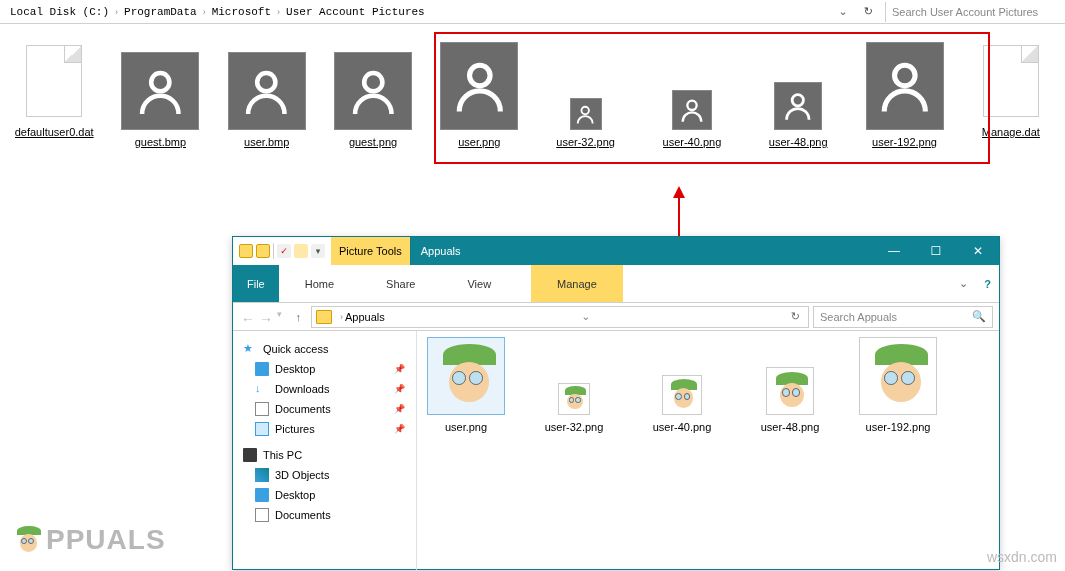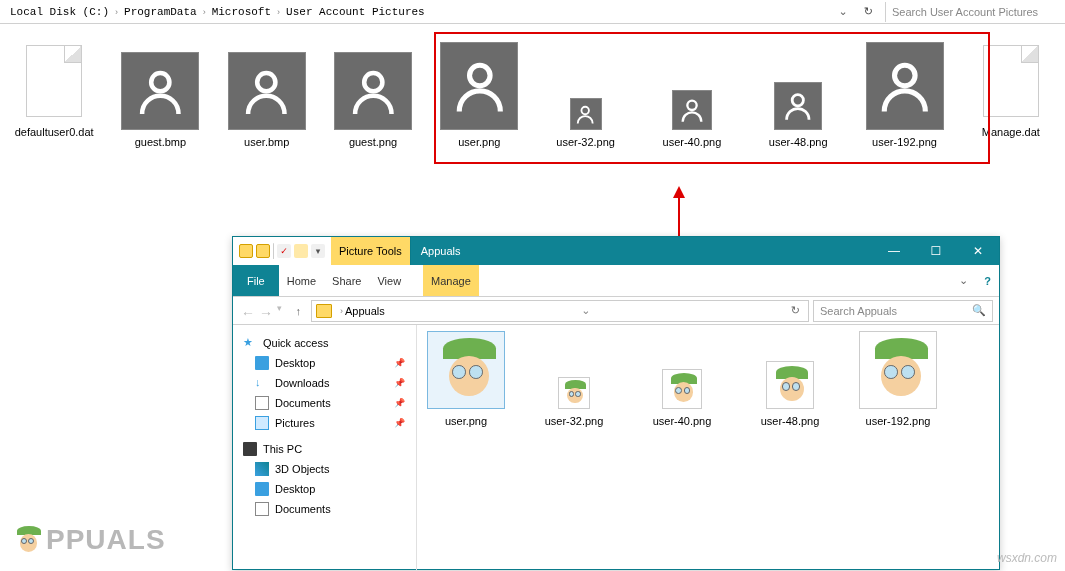--- a/index.html
+++ b/index.html
@@ -10,21 +10,21 @@
 .addr-path { display: flex; align-items: center; flex: 1; padding: 0 6px; }
 .addr-seg { padding: 2px 4px; cursor: default; font-family: Liberation Mono, monospace; }
 .addr-chev { color: #888; padding: 0 2px; font-size: 9px; }
 .addr-right { display: flex; align-items: center; gap: 6px; padding-right: 6px; }
 .addr-dd { color: #666; padding: 0 4px; }
 .refresh { padding: 0 6px; color: #444; }
 .search-top { width: 180px; height: 20px; border-left: 1px solid #d0d0d0; padding: 0 6px; color: #888; display: flex; align-items: center; }
 
 
 .files-top { padding: 18px 12px 0 12px; display: flex; gap: 22px; align-items: flex-start; }
-.file-item { display: flex; flex-direction: column; align-items: center; width: 86px; }
+.file-item { display: flex; flex-direction: column; align-items: center; width: 86px; text-decoration: underline; }
 .file-item .thumb { width: 78px; height: 78px; display: flex; align-items: center; justify-content: center; margin-bottom: 6px; }
 .file-item .label { font-size: 11px; text-align: center; color: #000; white-space: nowrap; overflow: hidden; text-overflow: ellipsis; max-width: 86px; }
 
 
 .person-tile { background: #6b6b6b; display: flex; align-items: center; justify-content: center; border: 1px solid #888; }
 .person-svg { stroke: #fff; fill: none; stroke-width: 2; }
 
 
 .blank-doc { width: 56px; height: 72px; border: 1px solid #ccc; background: #fff; position: relative; }
 .blank-doc::after { content: ""; position: absolute; right: 0; top: 0; width: 16px; height: 16px; background: linear-gradient(135deg, #fff 0 50%, #e0e0e0 50% 100%); border-left: 1px solid #ccc; border-bottom: 1px solid #ccc; }
@@ -39,23 +39,23 @@
 .titlebar { height: 28px; background: #0f8394; display: flex; align-items: center; font-size: 11px; color: #fff; }
 .qa-icons { display: flex; align-items: center; gap: 3px; padding: 0 6px; background: #fff; height: 100%; }
 .qa-icons span { width: 14px; height: 14px; display: flex; align-items: center; justify-content: center; background: #f0f0f0; font-size: 9px; color: #555; border-radius: 2px; }
 .qa-icons .sep { width: 1px; height: 16px; background: #ccc; }
 .tab-highlight { background: #ffd966; color: #000; padding: 2px 8px; height: 100%; display: flex; align-items: center; border-right: 1px solid #0a7b8a; }
 .title-text { padding: 0 10px; flex: 1; }
 .win-btns { display: flex; height: 100%; }
 .win-btn { width: 42px; display: flex; align-items: center; justify-content: center; color: #fff; font-size: 12px; }
 .win-btn.close { background: transparent; }
 
-.ribbon { height: 32px; background: #fff; display: flex; align-items: stretch; font-size: 11px; border-bottom: 1px solid #d0d0d0; }
+.ribbon { height: 38px; background: #fff; display: flex; align-items: stretch; font-size: 11px; border-bottom: 1px solid #d0d0d0; }
 .ribbon .file-tab { background: #0f8394; color: #fff; padding: 0 14px; display: flex; align-items: center; }
-.ribbon .tab { padding: 0 8px; display: flex; align-items: center; color: #333; }
+.ribbon .tab { padding: 0 26px; display: flex; align-items: center; color: #333; }
 .ribbon .tab.manage { background: #ffd966; margin-left: 14px; }
 .ribbon .spacer { flex: 1; }
 .ribbon .drop { padding: 0 8px; display: flex; align-items: center; color: #666; }
 .ribbon .help { padding: 0 8px; display: flex; align-items: center; color: #0f8394; font-weight: bold; }
 
 .nav2 { height: 28px; display: flex; align-items: center; border-bottom: 1px solid #d0d0d0; font-size: 11px; }
 .nav-arrows { display: flex; gap: 4px; padding: 0 8px; }
 .nav-arrows span { color: #bbb; font-size: 14px; }
 .nav-up { color: #666; padding: 0 6px; }
 .addr2 { flex: 1; display: flex; align-items: center; border: 1px solid #ccc; margin: 2px 4px; height: 22px; padding: 0 4px; }
@@ -88,21 +88,21 @@
 
 .face { position: relative; overflow: hidden; }
 .face .cap { position: absolute; top: 8%; left: 20%; width: 70%; height: 28%; background: #6db04f; border-radius: 50% 50% 0 0; }
 .face .skin { position: absolute; top: 32%; left: 28%; width: 52%; height: 52%; background: #f5d0a0; border-radius: 50%; }
 .face .glass { position: absolute; top: 44%; left: 32%; width: 18%; height: 18%; background: #bde0f0; border: 1px solid #666; border-radius: 50%; }
 .face .glass.r { left: 54%; }
 
 
 .watermark { position: absolute; left: 10px; bottom: 14px; font-size: 28px; font-weight: 700; color: #b8b8b8; letter-spacing: 1px; display: flex; align-items: center; }
 .wm-face { width: 34px; height: 34px; position: relative; margin-right: 2px; }
-.wm-text-small { position: absolute; right: 8px; bottom: 6px; font-size: 12px; color: #bbb; font-style: italic; }
+.wm-text-small { position: absolute; right: 8px; bottom: 6px; font-size: 14px; color: #bbb; }
 </style>
 </head>
 <body>
 
 <div class="addr-bar">
   <div class="addr-path">
     <span class="addr-seg">Local Disk (C:)</span>
       <span class="addr-chev">›</span>
     <span class="addr-seg">ProgramData</span>
       <span class="addr-chev">›</span>

